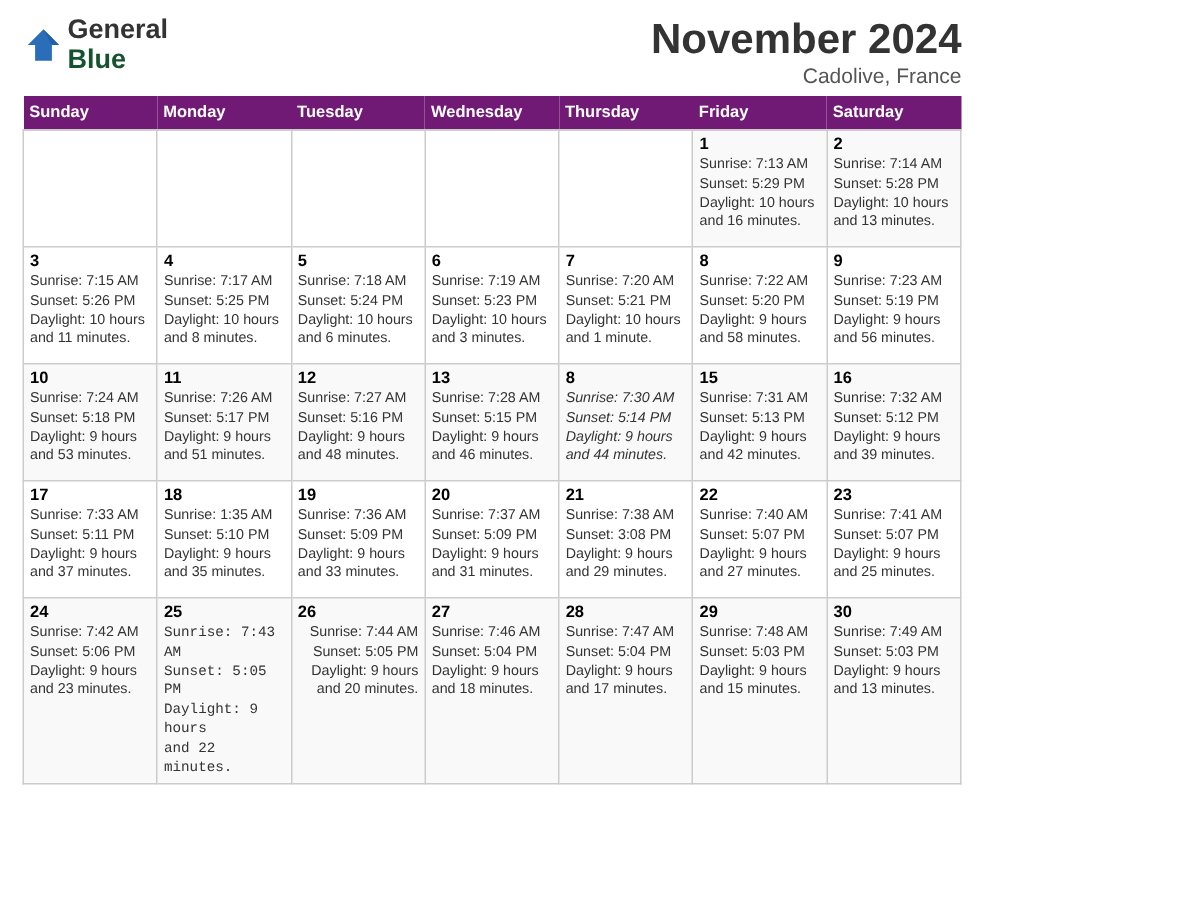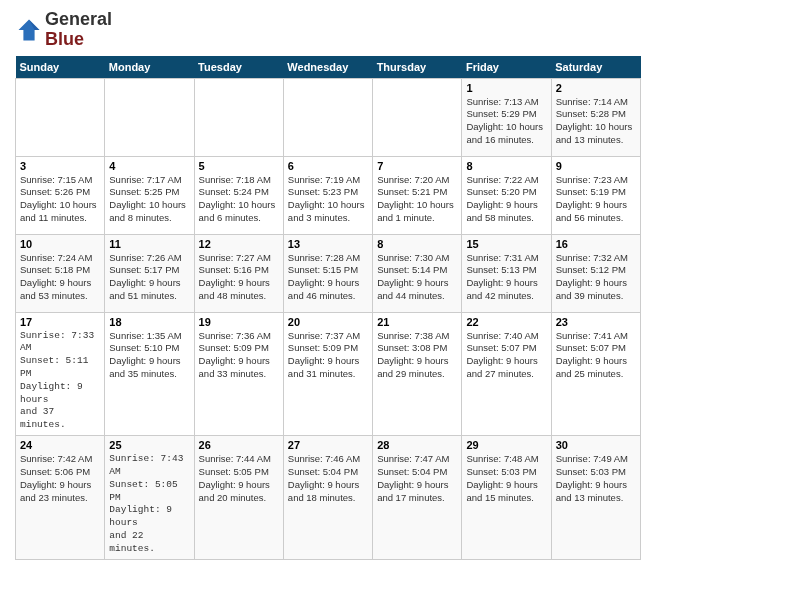--- a/index.html
+++ b/index.html
@@ -23,21 +23,21 @@
     .logo {
       display: flex;
       align-items: center;
     }
     .logo-text {
       font-size: 18px;
       font-weight: bold;
       color: #333;
       line-height: 1.1;
     }
-    .logo-text .blue { color: #7f1d1d; }
+    .logo-text .blue { color: #14532d; }
     .logo-icon {
       width: 28px;
       height: 28px;
       margin-right: 2px;
     }
     .title-block {
       text-align: right;
     }
     .month-title {
       font-size: 28px;
@@ -47,21 +47,21 @@
     .location {
       font-size: 14px;
       color: #555;
     }
     table {
       width: 100%;
       border-collapse: collapse;
       font-size: 10.5px;
     }
     thead tr th {
-      background-color: #0c4a6e;
+      background-color: #701a75;
       color: #fff;
       padding: 5px 4px;
       text-align: left;
       font-weight: bold;
       font-size: 11px;
     }
     tbody tr td {
       border: 1px solid #ccc;
       vertical-align: top;
       padding: 3px 4px;
@@ -97,20 +97,24 @@
         <polygon points="20,5 35,20 28,20 28,35 12,35 12,20 5,20" fill="#2a6eba"></polygon>
         <polygon points="20,5 35,20 28,20" fill="#1a4f99" opacity="0.5"></polygon>
       </svg>
       <div>
         <div class="logo-text">
           <span style="color:#333;">General</span><br>
           <span class="blue">Blue</span>
         </div>
       </div>
     </div>
+    <div class="title-block">
+      <div class="month-title">November 2024</div>
+      <div class="location">Cadolive, France</div>
+    </div>
   </div>
 
   <table>
     <thead>
       <tr>
       <th>Sunday</th>
           <th>Monday</th>
           <th>Tuesday</th>
           <th>Wednesday</th>
           <th>Thursday</th>
@@ -215,21 +219,21 @@
           </td>
           <td>
             <span class="day-num">13</span>
             <div class="day-info" style="white-space: pre-line;">Sunrise: 7:28 AM
 Sunset: 5:15 PM
 Daylight: 9 hours
 and 46 minutes.</div>
           </td>
           <td>
             <span class="day-num">8</span>
-            <div class="day-info" style="white-space: pre-line;">Sunrise: 7:30 AM
+            <div class="day-info" style="white-space: pre-line; font-style: italic;">Sunrise: 7:30 AM
 Sunset: 5:14 PM
 Daylight: 9 hours
 and 44 minutes.</div>
           </td>
           <td>
             <span class="day-num">15</span>
             <div class="day-info" style="white-space: pre-line;">Sunrise: 7:31 AM
 Sunset: 5:13 PM
 Daylight: 9 hours
 and 42 minutes.</div>
@@ -238,21 +242,21 @@
             <span class="day-num">16</span>
             <div class="day-info" style="white-space: pre-line;">Sunrise: 7:32 AM
 Sunset: 5:12 PM
 Daylight: 9 hours
 and 39 minutes.</div>
           </td>
         </tr>
         <tr>
           <td>
             <span class="day-num">17</span>
-            <div class="day-info" style="white-space: pre-line; font-family: Liberation Mono, monospace;">Sunrise: 7:33 AM
+            <div class="day-info" style="white-space: pre-line;">Sunrise: 7:33 AM
 Sunset: 5:11 PM
 Daylight: 9 hours
 and 37 minutes.</div>
           </td>
           <td>
             <span class="day-num">18</span>
             <div class="day-info" style="white-space: pre-line;">Sunrise: 1:35 AM
 Sunset: 5:10 PM
 Daylight: 9 hours
 and 35 minutes.</div>
@@ -303,21 +307,21 @@
           </td>
           <td>
             <span class="day-num">25</span>
             <div class="day-info" style="white-space: pre-line; font-family: Liberation Mono, monospace;">Sunrise: 7:43 AM
 Sunset: 5:05 PM
 Daylight: 9 hours
 and 22 minutes.</div>
           </td>
           <td>
             <span class="day-num">26</span>
-            <div class="day-info" style="white-space: pre-line;">Sunrise: 7:44 AM
+            <div class="day-info" style="white-space: pre-line; text-align: right;">Sunrise: 7:44 AM
 Sunset: 5:05 PM
 Daylight: 9 hours
 and 20 minutes.</div>
           </td>
           <td>
             <span class="day-num">27</span>
             <div class="day-info" style="white-space: pre-line;">Sunrise: 7:46 AM
 Sunset: 5:04 PM
 Daylight: 9 hours
 and 18 minutes.</div>

